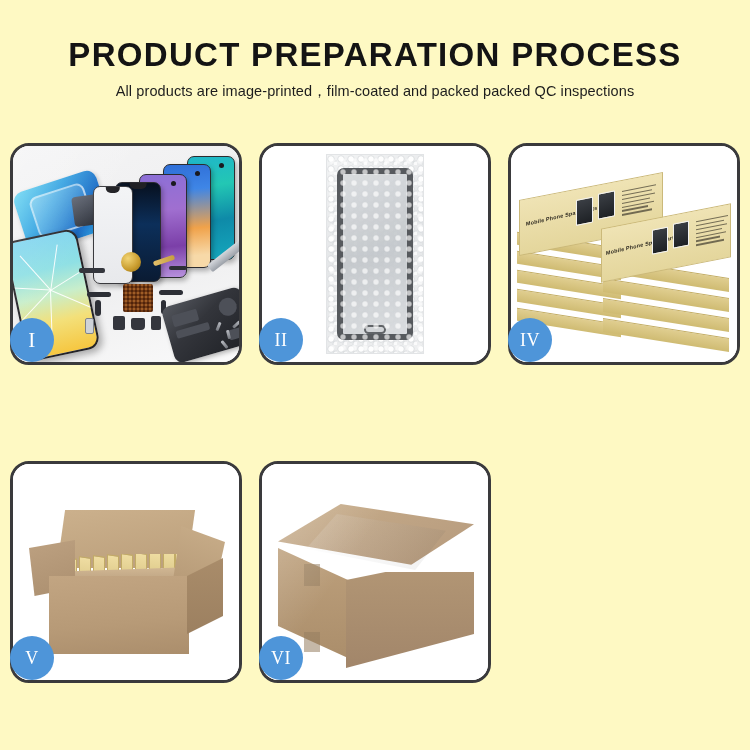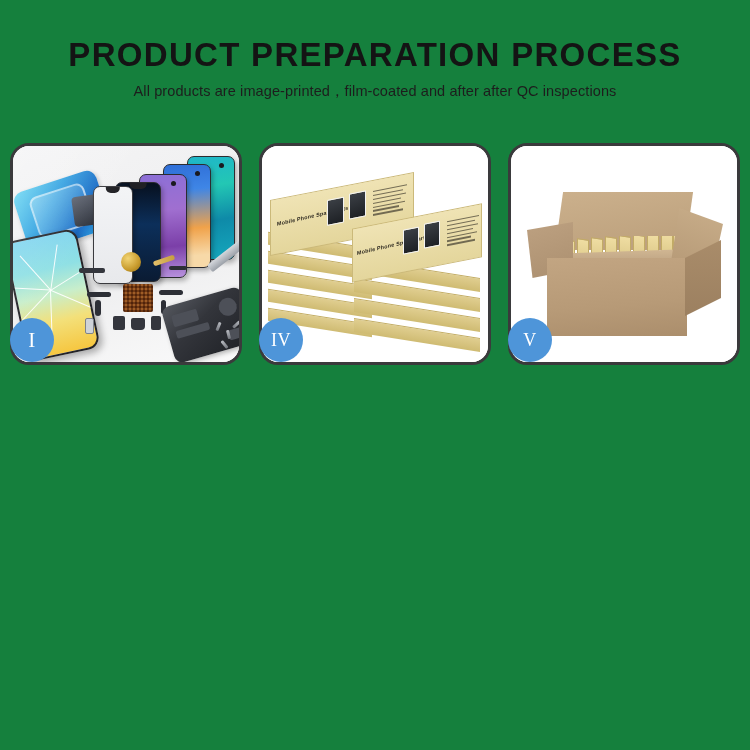--- a/index.html
+++ b/index.html
@@ -9,21 +9,21 @@
     height: 750px;
     background: #ffffff;
     font-family: "Liberation Sans", sans-serif;
     overflow: hidden;
   }
 
   .page {
     position: relative;
     width: 750px;
     height: 750px;
-    background: #15803d;
+    background: #fef9c3;
   }
 
   
   .header { position: absolute; top: 0; left: 0; width: 750px; text-align: center; }
 
   .title {
     margin-top: 38px;
     font-size: 33px;
     font-weight: 700;
     letter-spacing: 1.3px;
@@ -403,21 +403,21 @@
     pointer-events: none;
   }
 </style>
 </head>
 <body>
 
 <div class="page">
 
   <div class="header">
     <div class="title">PRODUCT PREPARATION PROCESS</div>
-    <div class="subtitle">All products are image-printed，film-coated and after after QC inspections</div>
+    <div class="subtitle">All products are image-printed，film-coated and packed packed QC inspections</div>
   </div>
 
   <div class="grid">
 
     <div class="card">
       <div class="card-inner p1">
 
         <div class="adhesive">
           <div class="a-body"></div>
           <div class="a-cut"></div>
@@ -483,20 +483,31 @@
             <i style="left:20px; top:2px;  transform:rotate(48deg)"></i>
             <i style="left:8px;  top:22px; transform:rotate(-40deg)"></i>
           </div>
         </div>
 
         <div class="sheen"></div>
       </div>
       <div class="badge">I</div>
     </div>
 
+    <div class="card">
+      <div class="card-inner p2">
+        <div class="bubble-sheet">
+          <div class="screen-under">
+            <div class="home-btn"></div>
+          </div>
+          <div class="bubble-overlay"></div>
+        </div>
+      </div>
+      <div class="badge wide">II</div>
+    </div>
 
 
     <div class="card">
       <div class="card-inner p4">
         <div class="stack">
 
           <div class="kside" style="left:0px;   top:76px;  width:104px; height:13px; transform:skewY(9deg);"></div>
           <div class="kside" style="left:0px;   top:95px;  width:104px; height:13px; transform:skewY(9deg);"></div>
           <div class="kside" style="left:0px;   top:114px; width:104px; height:13px; transform:skewY(9deg);"></div>
           <div class="kside" style="left:0px;   top:133px; width:104px; height:13px; transform:skewY(9deg);"></div>
@@ -561,15 +572,29 @@
           <div class="c5-rim"></div>
           <div class="c5-flap-left"></div>
           <div class="c5-flap-right"></div>
           <div class="c5-front"></div>
           <div class="c5-side"></div>
         </div>
       </div>
       <div class="badge wide">V</div>
     </div>
 
+    <div class="card">
+      <div class="card-inner p6">
+        <div class="carton6">
+          <div class="c6-top"></div>
+          <div class="c6-seam"></div>
+          <div class="c6-left"></div>
+          <div class="c6-right"></div>
+          <div class="c6-tape" style="left:26px; top:74px; width:16px; height:22px;"></div>
+          <div class="c6-tape" style="left:26px; top:142px; width:16px; height:20px;"></div>
+          <div class="sheen"></div>
+        </div>
+      </div>
+      <div class="badge wide">VI</div>
+    </div>
 
   </div>
 </div>
 
 </body></html>

